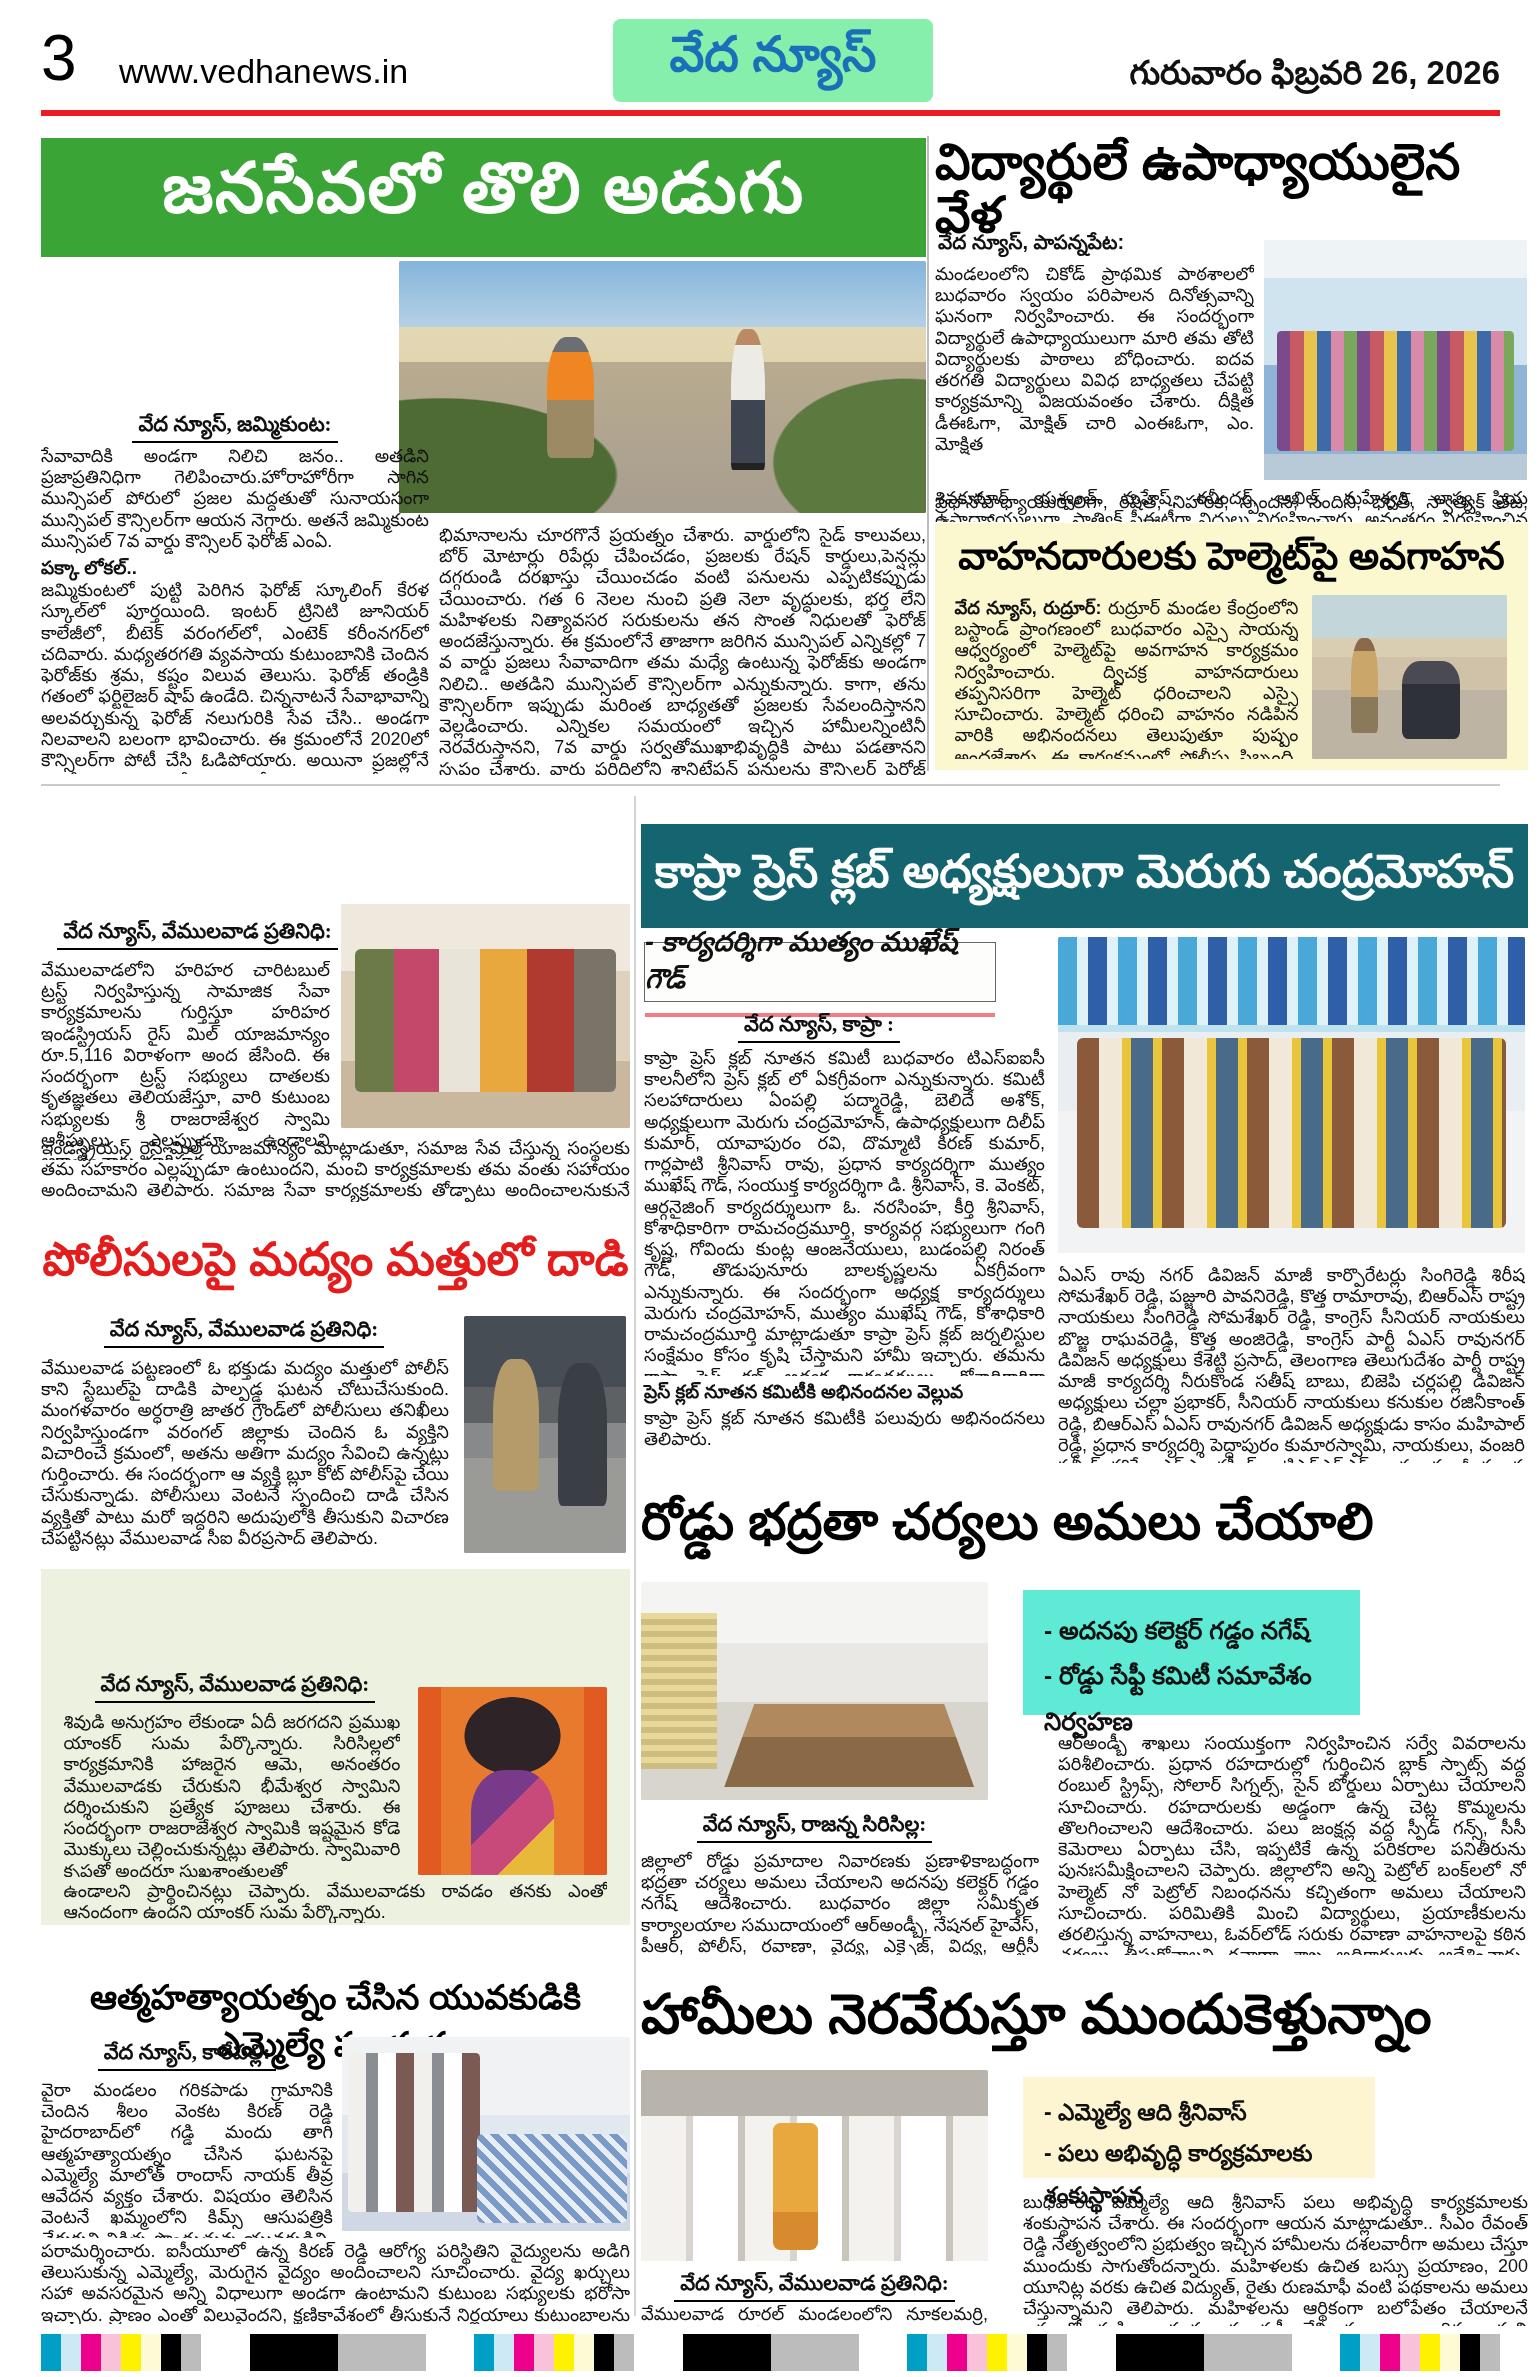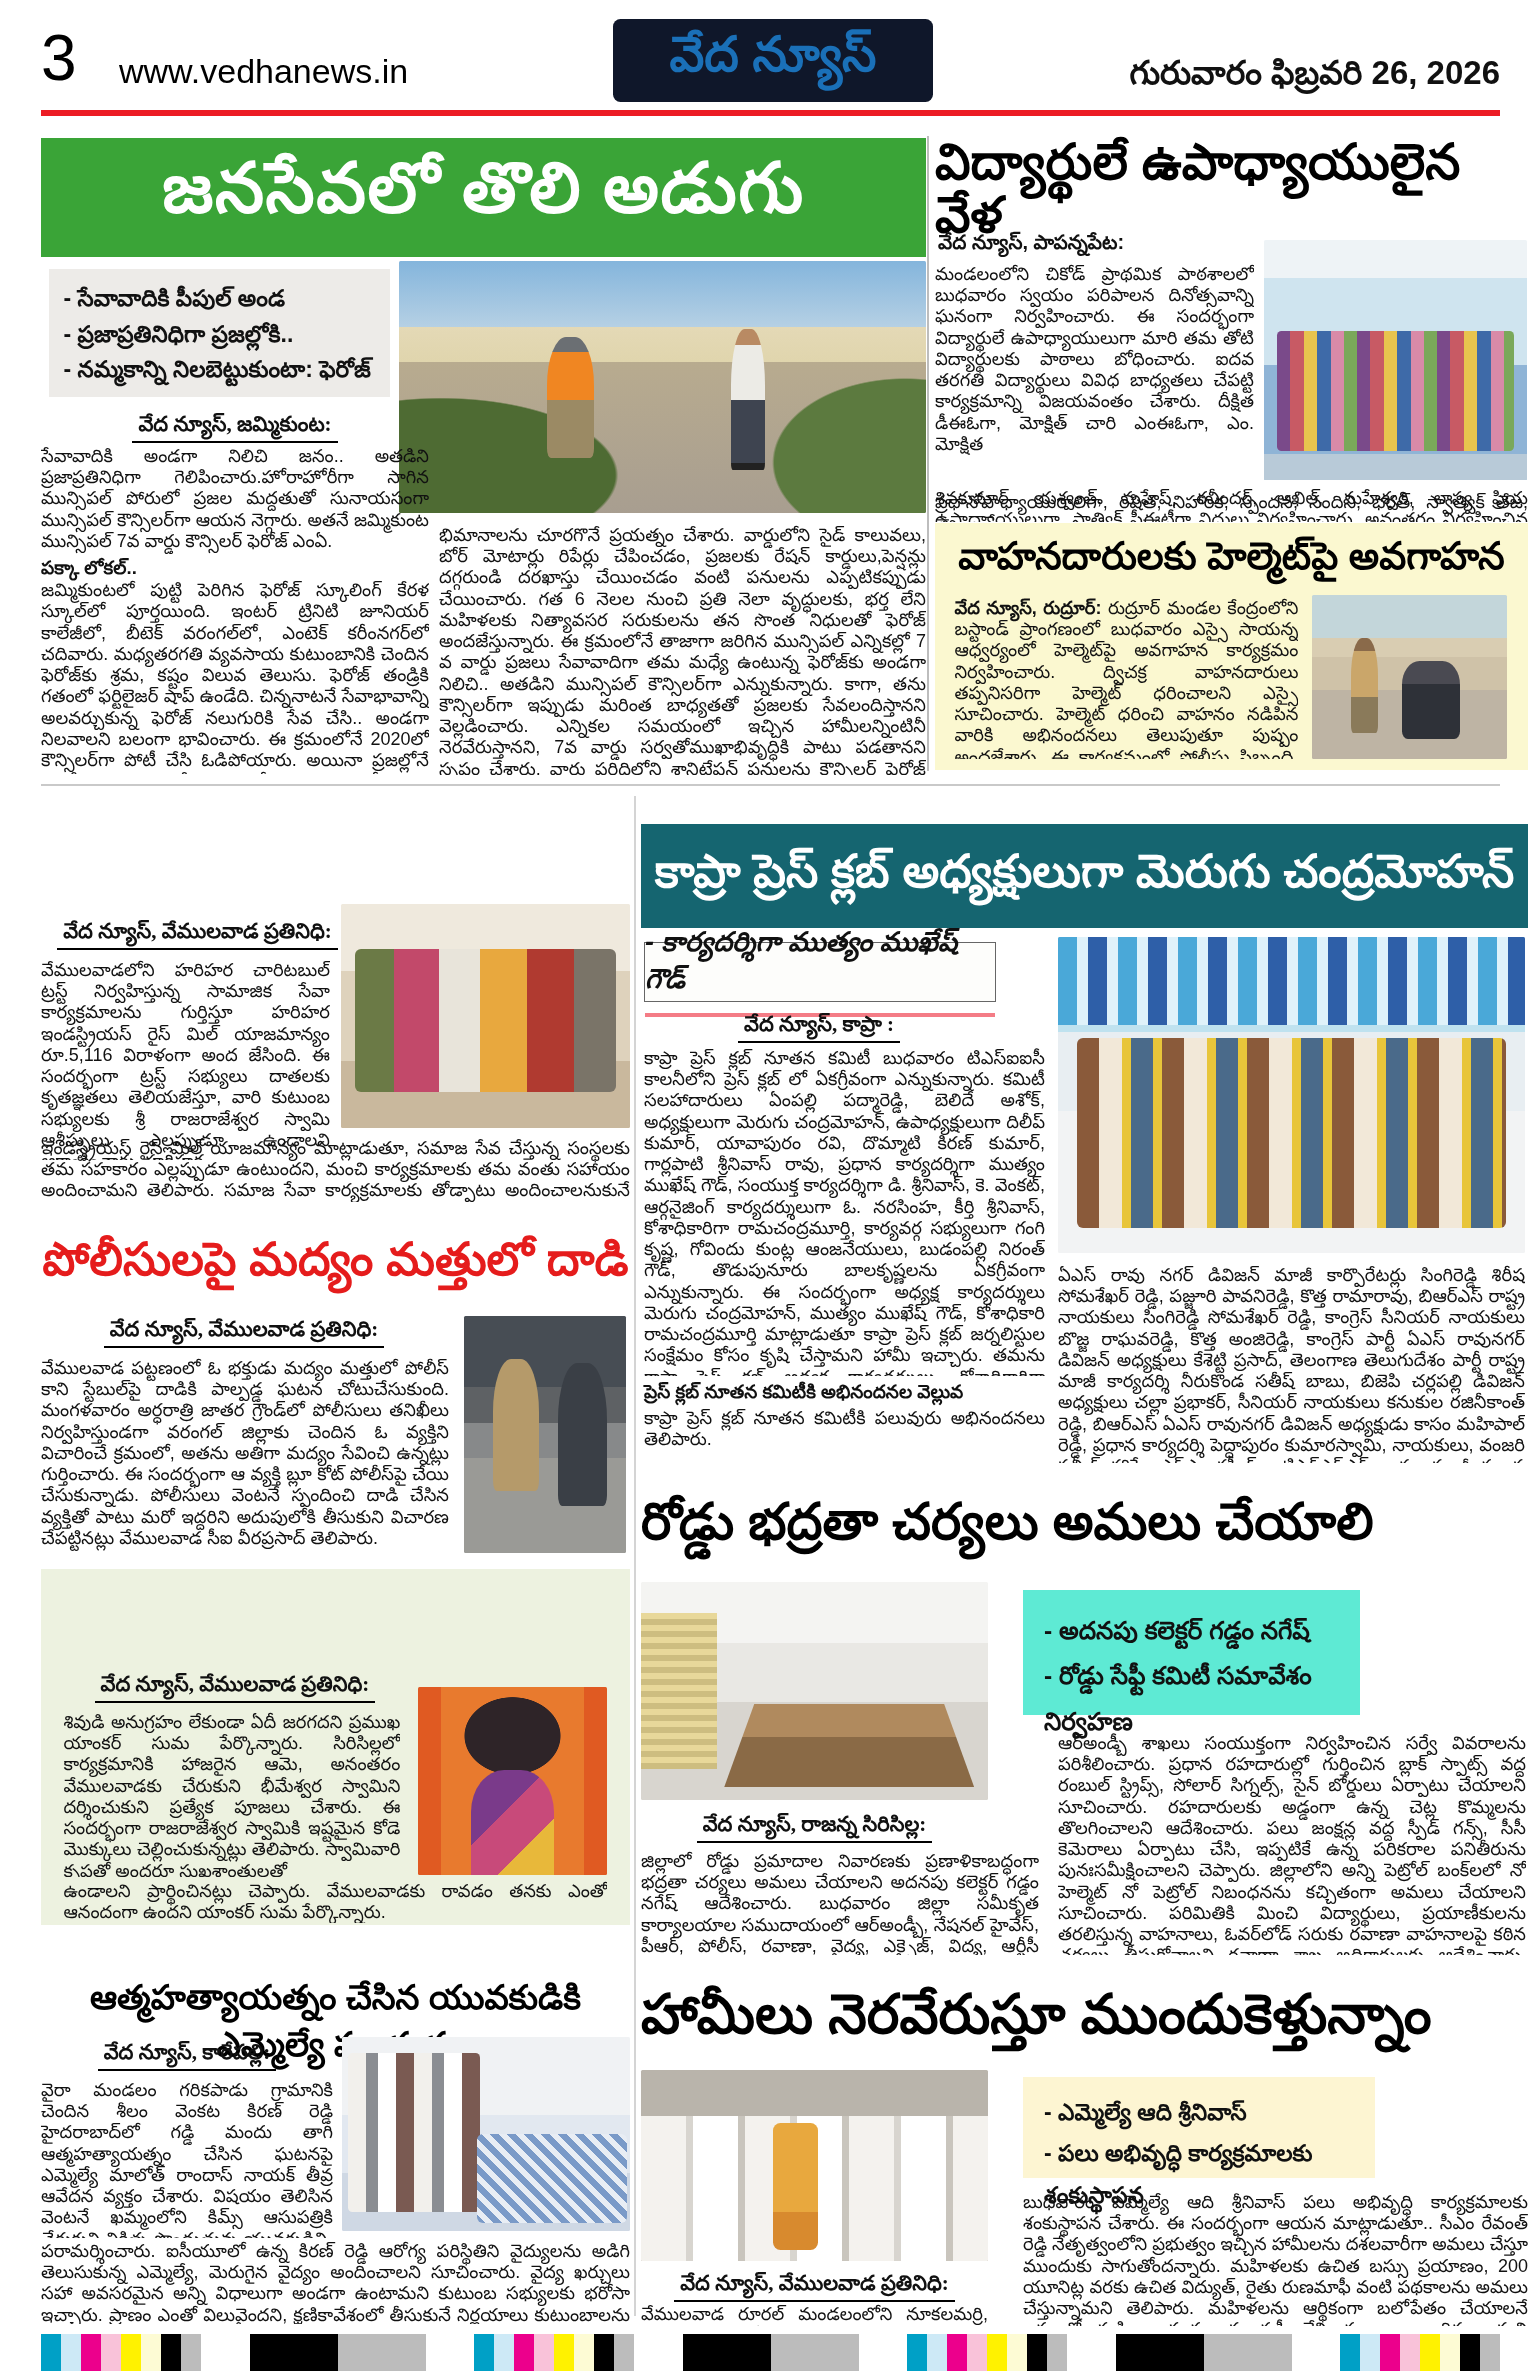--- a/index.html
+++ b/index.html
@@ -4,21 +4,21 @@
 <style>
   html,body{margin:0;padding:0;background:#ffffff;}
   #page{
     position:relative;width:1541px;height:2377px;background:#ffffff;
     font-family:"Liberation Sans","DejaVu Sans",sans-serif;color:#111;overflow:hidden;
   }
   .abs{position:absolute;}
   
   #page-number{left:41px;top:21px;font-size:64px;font-weight:400;color:#000;}
   #site-url{left:119px;top:52px;font-size:34px;color:#000;}
-  #masthead{left:613px;top:19.4px;width:320px;height:83px;background:#0f172a;border-radius:7.5px;
+  #masthead{left:613px;top:19.4px;width:320px;height:83px;background:#86efac;border-radius:7.5px;
     display:flex;align-items:center;justify-content:center;z-index:5;}
   #masthead span{color:#1a70b8;font-weight:800;font-size:49px;}
   #issue-date{right:41px;top:54px;font-size:33px;font-weight:700;}
   #header-rule{left:41px;top:110px;width:1459px;height:6px;background:#ec1c24;}
   .vline{width:2.2px;background:#bdbdbd;}
   .hline{height:1.5px;background:#c9c9c9;}
 
   
   .headline{font-weight:800;color:#000;}
   .byline{text-align:center;font-size:21px;font-weight:700;}
@@ -191,25 +191,20 @@
   <div class="abs" id="issue-date">గురువారం ఫిబ్రవరి 26, 2026</div>
   <div class="abs" id="header-rule"></div>
   <div class="abs vline" style="left:927px;top:136px;height:635px;"></div>
   <div class="abs hline" style="left:41px;top:784px;width:1459px;"></div>
   <div class="abs vline" style="left:634px;top:796px;height:1520px;background:#d4d4d4;"></div>
 
   <div class="abs" id="art-janaseva">
     <div class="abs" id="a-head">
       <span>జనసేవలో తొలి అడుగు</span>
     </div>
-    <div class="abs" id="a-bullets">
-      <div class="bulletline">- సేవావాదికి పీపుల్ అండ</div>
-      <div class="bulletline">- ప్రజాప్రతినిధిగా ప్రజల్లోకి..</div>
-      <div class="bulletline">- నమ్మకాన్ని నిలబెట్టుకుంటా: ఫెరోజ్</div>
-    </div>
     <div class="photo" id="ph-road">
         <i class="f1"></i>
         <i class="f2"></i>
       </div>
     <div class="abs byline" id="a-byline">
       <span>వేద న్యూస్, జమ్మికుంట:</span>
     </div>
     <div class="abs body" id="a-col1">
       <span>సేవావాదికి అండగా నిలిచి జనం.. అతడిని ప్రజాప్రతినిధిగా గెలిపించారు.హోరాహోరీగా సాగిన మున్సిపల్ పోరులో ప్రజల మద్దతుతో సునాయసంగా మున్సిపల్ కౌన్సిలర్‌గా ఆయన నెగ్గారు. అతనే జమ్మికుంట మున్సిపల్ 7వ వార్డు కౌన్సిలర్ ఫెరోజ్ ఎంఏ.</span>
       <div class="subhead">పక్కా లోకల్..</div>

